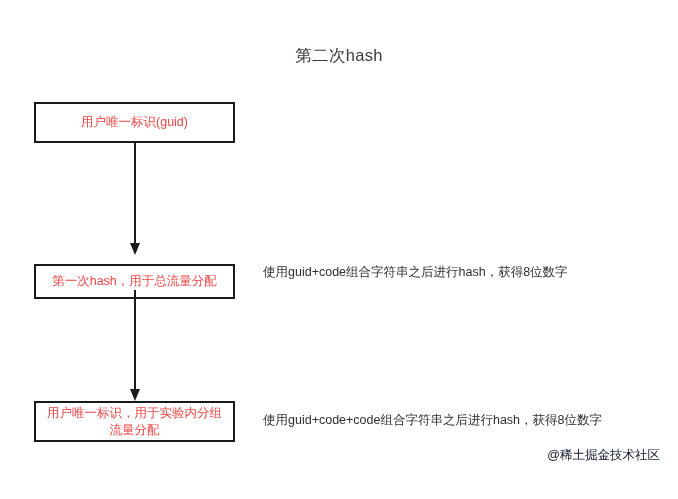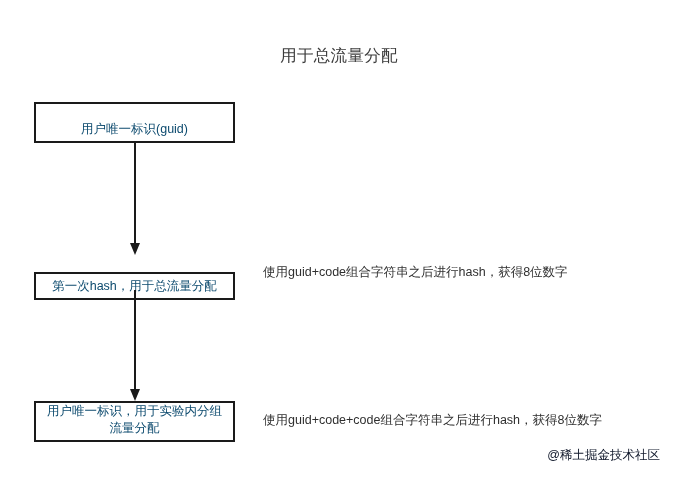--- a/index.html
+++ b/index.html
@@ -32,30 +32,30 @@
     white-space: nowrap;
   }
 
   
   .node {
     position: absolute;
     box-sizing: border-box;
     border: 2px solid #1a1a1a;
     background: #ffffff;
     display: flex;
-    align-items: flex-end;
+    align-items: center;
     justify-content: center;
     text-align: center;
-    color: #0c4a6e;
+    color: #ef4444;
     font-size: 12.5px;
     line-height: 17px;
-    padding: 3px 4px;
+    padding: 12px 4px;
   }
   #node-guid    { left: 34px; top: 102px; width: 201px; height: 41px; }
-  #node-hash1   { left: 34px; top: 272px; width: 201px; height: 28px; }
+  #node-hash1   { left: 34px; top: 264px; width: 201px; height: 35px; }
   #node-hash2   { left: 34px; top: 401px; width: 201px; height: 41px; }
 
   .node-label { display: block; white-space: pre-line; }
 
   
   .connector {
     position: absolute;
     left: 130px;
     width: 10px;
   }
@@ -106,21 +106,21 @@
     line-height: 18px;
     white-space: nowrap;
     user-select: none;
   }
 </style>
 </head>
 <body>
 
 <div id="canvas">
 
-  <div class="diagram-title">用于总流量分配</div>
+  <div class="diagram-title">第二次hash</div>
 
   <div class="node" id="node-guid">
     <span class="node-label">用户唯一标识(guid)</span>
   </div>
 
   <div class="connector" id="connector-1">
     <div class="shaft"></div>
     <div class="head"></div>
   </div>
 

